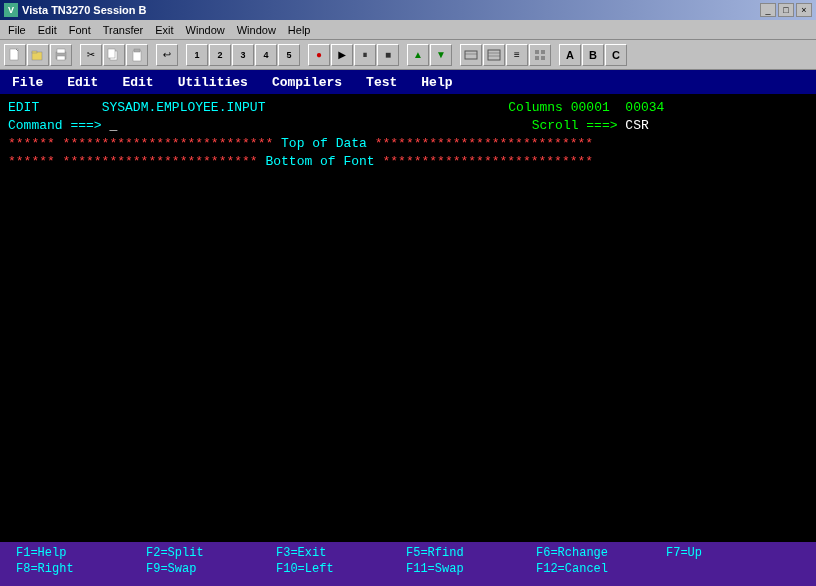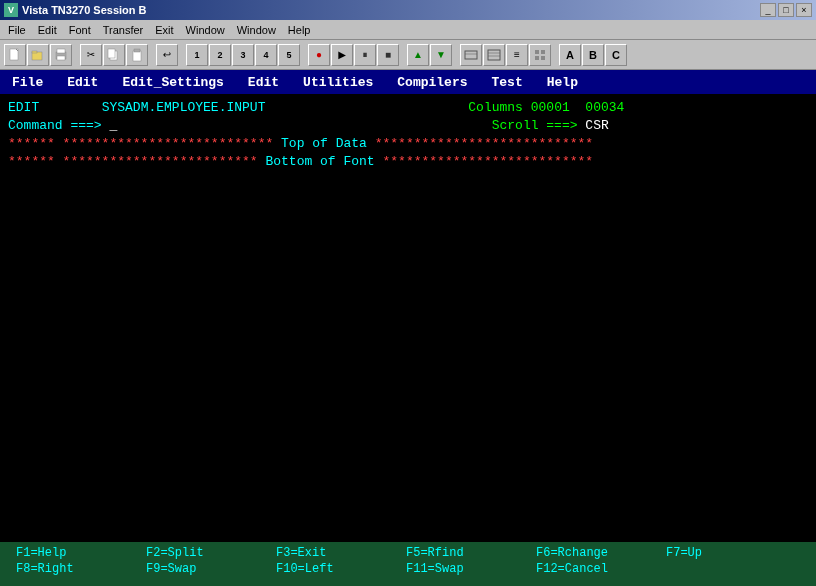--- a/index.html
+++ b/index.html
@@ -72,33 +72,33 @@
       color: white;
       font-size: 13px;
       font-weight: bold;
       cursor: pointer;
       padding: 2px 4px;
       font-family: 'Courier New', monospace;
     }
     .term-row { height: 18px; display: flex; align-items: center; white-space: pre; }
     .cyan { color: #00ffff; }
     .white { color: #ffffff; }
-    .green { color: #00ff00; }
+    .green { color: #00ff00; margin-left: 40px; }
     .red { color: #ff4444; }
 
     
     #main-content {
       display: flex;
       flex-direction: column;
       height: calc(586px - 20px - 20px - 30px);
     }
 
     
     #funckeys {
-      background: #14532d;
+      background: #4c1d95;
       height: 44px;
       padding: 4px 16px;
       display: flex;
       flex-direction: column;
       gap: 2px;
     }
     .fkey-row { display: flex; gap: 0; }
     .fkey { color: #00ffff; font-family: 'Courier New', monospace; font-size: 12px; min-width: 130px; }
 
     #terminal-main {
@@ -228,21 +228,20 @@
     <div class="tb-btn" style="font-weight:bold;font-size:11px;">B</div>
     <div class="tb-btn" style="font-weight:bold;font-size:11px;">C</div>
   </div>
 </div>
 
 <div id="main-content">
 
   <div id="app-menubar">
     <span class="app-menu-item">File</span>
     <span class="app-menu-item">Edit</span>
-    <span class="app-menu-item">Edit_Settings</span>
     <span class="app-menu-item">Edit</span>
     <span class="app-menu-item">Utilities</span>
     <span class="app-menu-item">Compilers</span>
     <span class="app-menu-item">Test</span>
     <span class="app-menu-item">Help</span>
   </div>
 
   <div id="terminal-main" style="background:#000; flex:1; padding: 4px 8px; font-family:'Courier New',monospace; font-size:13px;">
 
     <div class="term-row">

